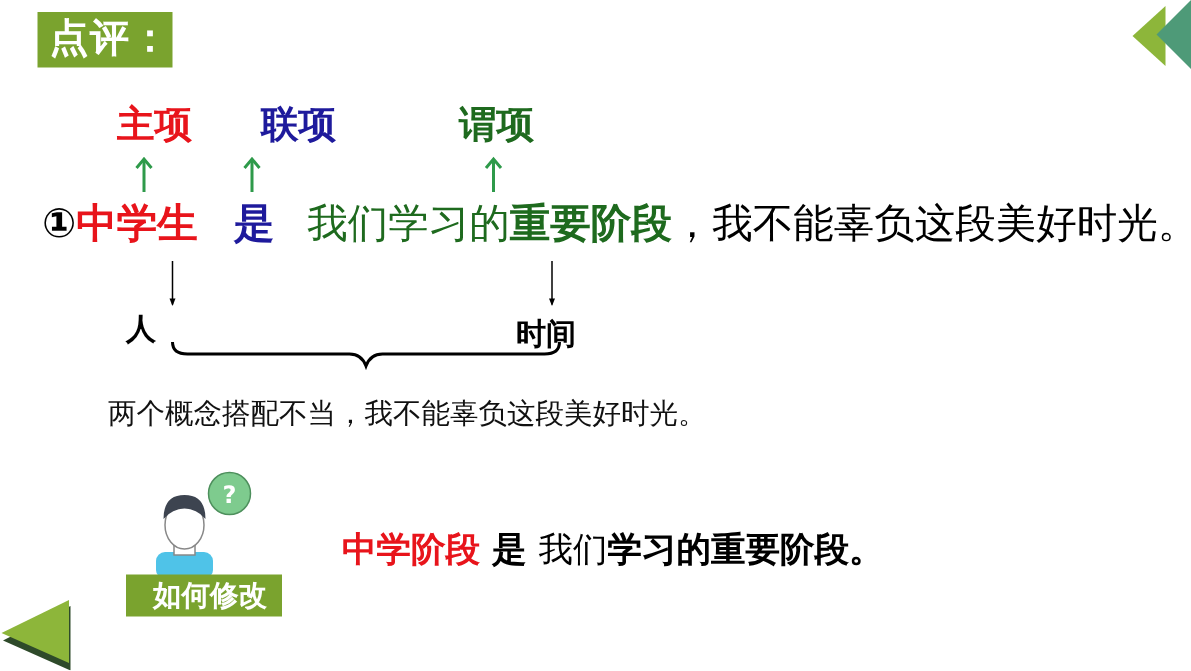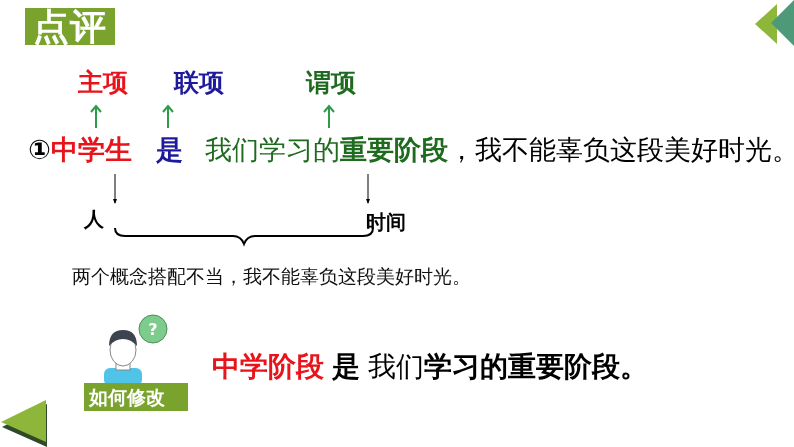--- a/index.html
+++ b/index.html
@@ -1,23 +1,23 @@
 <!DOCTYPE html>
 <html><head>
 <meta charset="utf-8">
 <style>
   html,body{margin:0;padding:0;}
   body{width:794px;height:447px;position:relative;overflow:hidden;background:#ffffff;font-family:"DejaVu Sans","Liberation Sans",sans-serif;}
   .abs{position:absolute;}
-  .title-box{left:25px;top:8px;width:90px;height:37px;background:#7aa32e;color:#fff;font-weight:bold;font-size:36px;line-height:37px;box-sizing:border-box;padding-left:8px;white-space:nowrap;letter-spacing:1px;}
+  .title-box{left:25px;top:8px;width:90px;height:37px;background:#7aa32e;color:#fff;font-weight:bold;font-size:26px;line-height:37px;box-sizing:border-box;padding-left:8px;white-space:nowrap;letter-spacing:1px;}
   .label{font-weight:bold;font-size:25px;line-height:22px;white-space:nowrap;}
   .sentence{left:28px;top:131px;font-size:27px;line-height:38px;white-space:nowrap;}
   .serif-line{left:72px;top:263px;font-family:"DejaVu Serif","Liberation Serif",serif;font-size:19px;line-height:26px;white-space:nowrap;color:#111;}
-  .fix-line{left:212px;top:350px;font-size:28px;line-height:34px;white-space:nowrap;font-weight:bold;}
-  .how-box{left:84px;top:383px;width:104px;height:28px;background:#7aa32e;color:#fff;font-weight:bold;font-size:19px;line-height:28px;padding-left:5px;box-sizing:border-box;white-space:nowrap;}
+  .fix-line{left:228px;top:350px;font-size:23px;line-height:34px;white-space:nowrap;font-weight:bold;}
+  .how-box{left:84px;top:383px;width:104px;height:28px;background:#7aa32e;color:#fff;font-weight:bold;font-size:19px;line-height:28px;padding-left:18px;box-sizing:border-box;white-space:nowrap;}
 </style>
 </head>
 <body>
 
 <div class="abs title-box">点评：</div>
 
 <div class="abs" style="left:745px;top:0;width:49px;height:46px;">
   <svg width="49" height="46" viewBox="0 0 49 46">
     <polygon points="32,4 32,44 10,24" fill="#8db63a"></polygon>
     <polygon points="49,0 49,46 26,23" fill="#4e9a78"></polygon>
@@ -58,21 +58,21 @@
     </svg>
 </div>
 <div class="abs" style="left:364px;top:174px;">
   <svg width="8" height="30" viewBox="0 0 8 30">
       <line x1="4" y1="0" x2="4" y2="29" stroke="#000" stroke-width="1"></line>
       <polygon points="2,25 6,25 4,30" fill="#000"></polygon>
     </svg>
 </div>
 
 <div class="abs label" style="left:84px;top:208px;color:#000;font-size:20px;">人</div>
-<div class="abs label" style="left:344px;top:211px;color:#000;font-size:20px;margin-left:22px;">时间</div>
+<div class="abs label" style="left:344px;top:211px;color:#000;font-size:20px;">时间</div>
 
 <div class="abs" style="left:113px;top:226px;">
   <svg width="262" height="22" viewBox="0 0 262 22">
     <path d="M2,2 Q2,10 12,10 L120,10 Q128,10 131,18 Q134,10 142,10 L250,10 Q260,10 260,2" fill="none" stroke="#000" stroke-width="2"></path>
   </svg>
 </div>
 
 <div class="abs serif-line">两个概念搭配不当，我不能辜负这段美好时光。</div>
 
 <div class="abs" style="left:96px;top:312px;width:80px;height:74px;">

